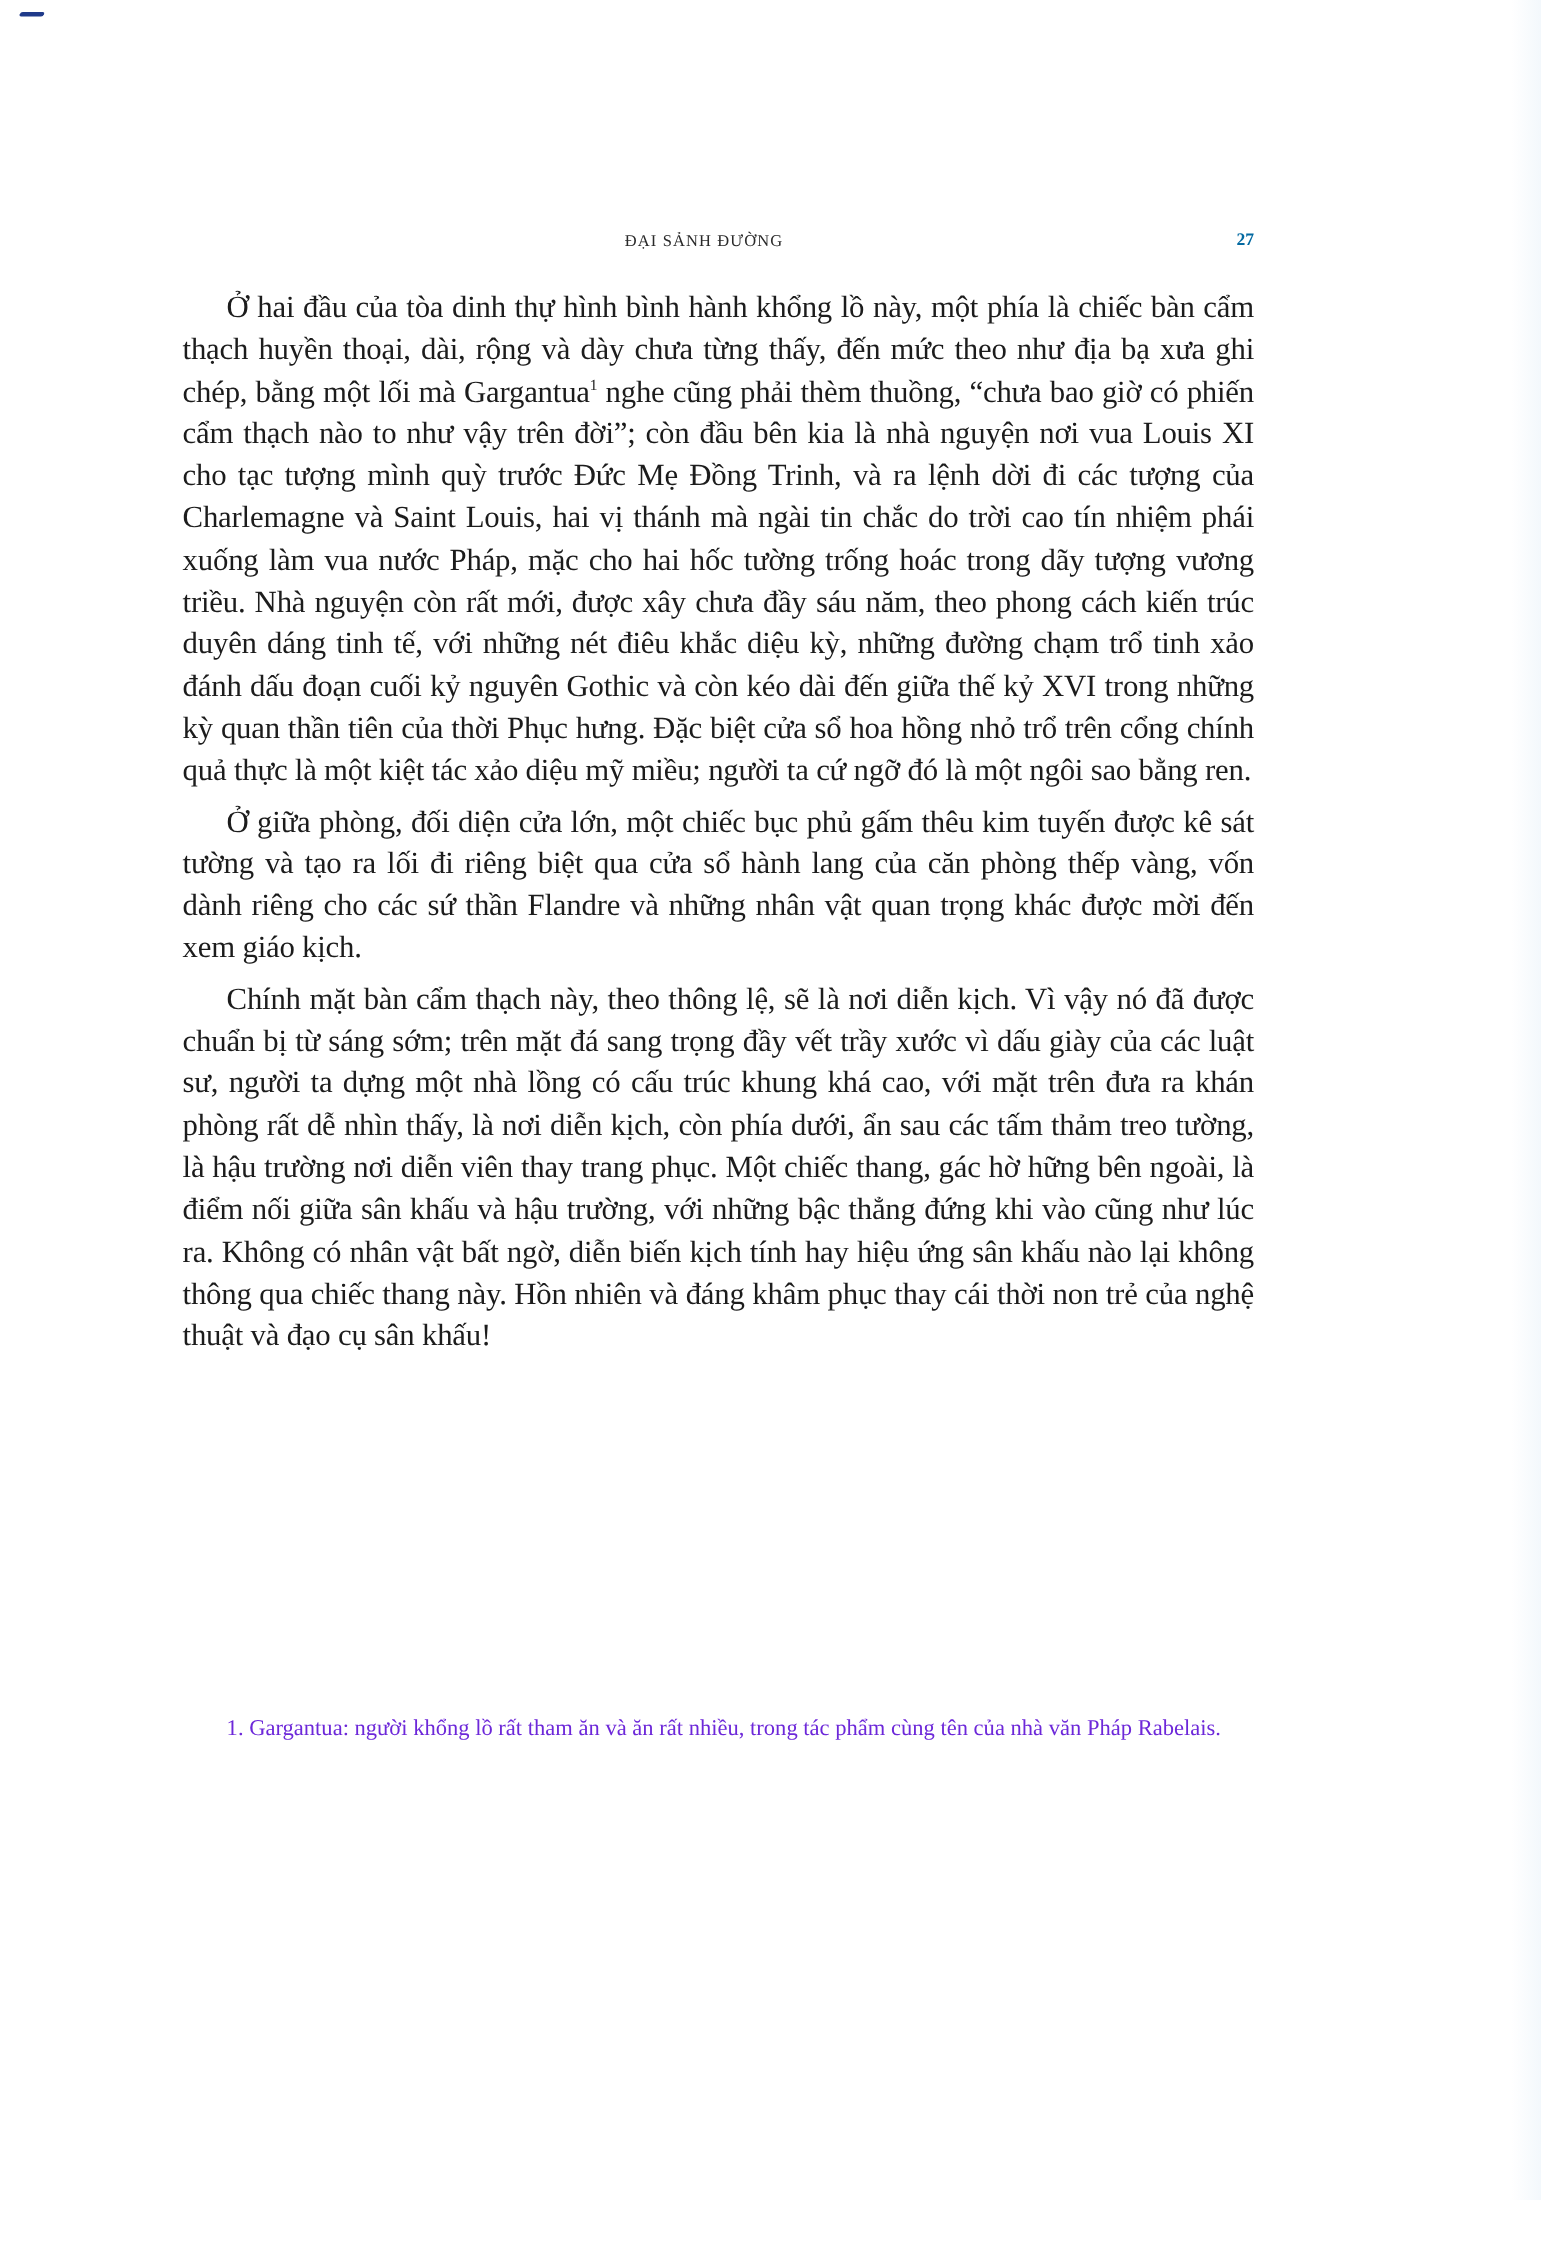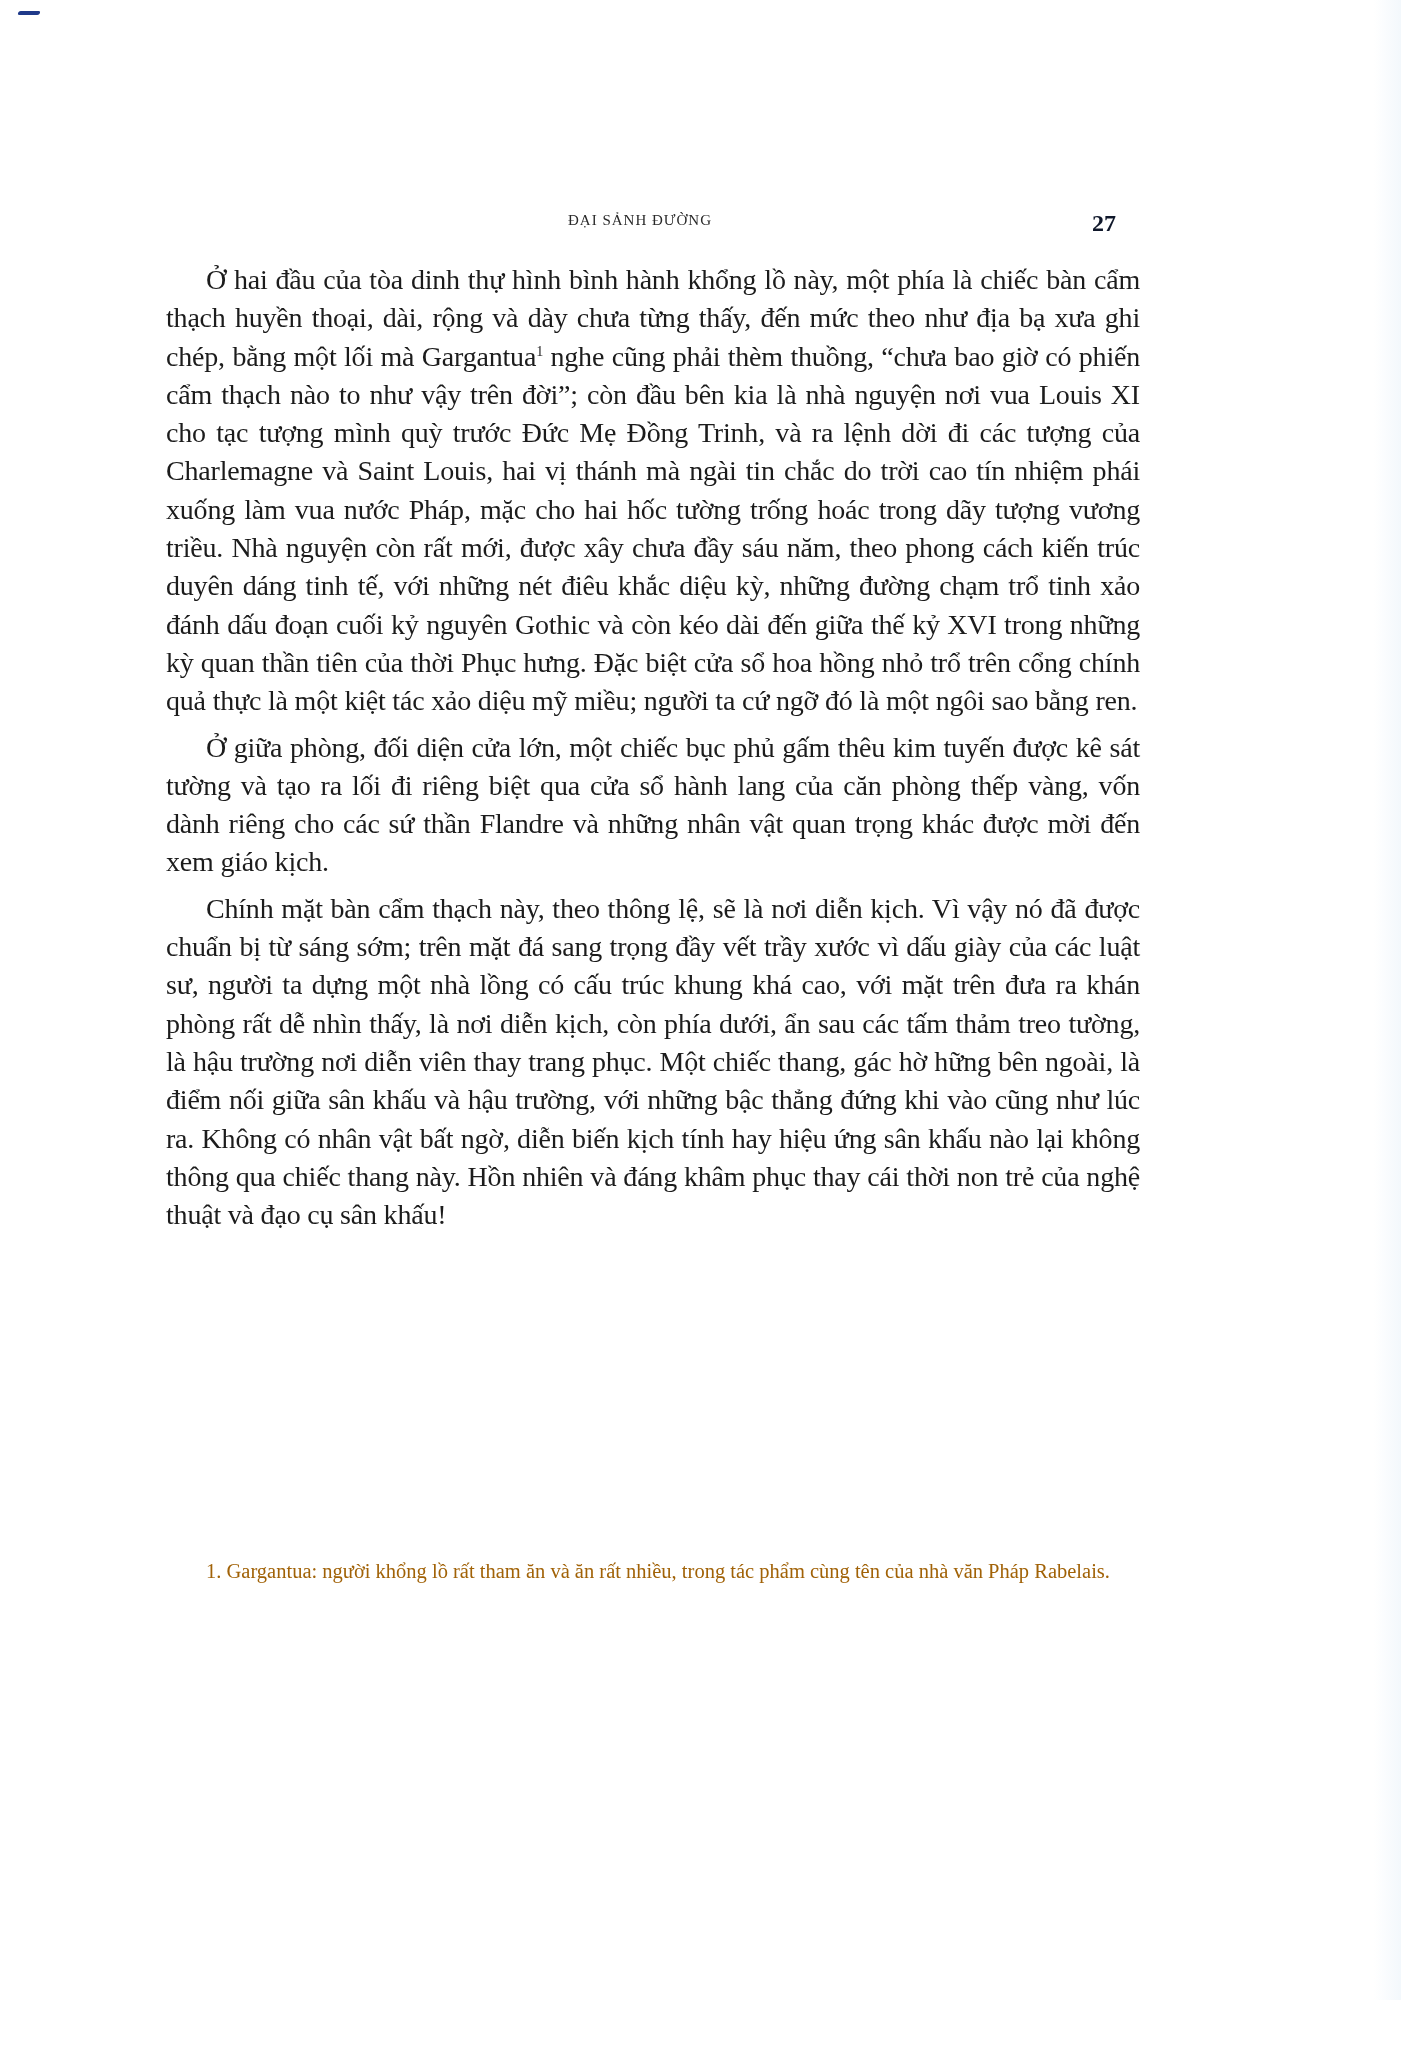--- a/index.html
+++ b/index.html
@@ -16,33 +16,33 @@
     background: linear-gradient(to right, #ffffff, #f3f8fc);
   }
   .running-head {
     position: absolute; top: 212px; left: 0; width: 1401px; height: 30px;
   }
   .rh-title {
     position: absolute; left: 520px; top: 0; width: 240px; text-align: center;
     font-size: 15px; letter-spacing: 1px; font-variant: small-caps; color: #2a2a2a;
   }
   .rh-page {
-    position: absolute; left: 1092px; top: -2px; font-size: 24px; font-weight: bold; color: #0f172a;
+    position: absolute; left: 1124px; top: -2px; font-size: 16px; font-weight: bold; color: #0369a1;
   }
   .body-text {
     position: absolute; left: 166px; top: 261px; width: 974px;
   }
   .para {
     margin: 0 0 8px 0; font-size: 28px; line-height: 38.3px; text-align: justify;
     text-indent: 40px; letter-spacing: -0.2px;
   }
   .fnref { font-size: 14px; vertical-align: super; line-height: 0; }
   .footnote {
     position: absolute; left: 166px; top: 1555px; width: 974px;
-    font-size: 20.5px; line-height: 32px; text-align: justify; text-indent: 40px; color: #a16207;
+    font-size: 20.5px; line-height: 32px; text-align: justify; text-indent: 40px; color: #6d28d9;
   }
 </style>
 </head>
 <body>
 
 <div class="scan-mark"></div>
 <div class="scan-edge"></div>
 
 <div class="running-head">
   <div class="rh-title">ĐẠI SẢNH ĐƯỜNG</div>

